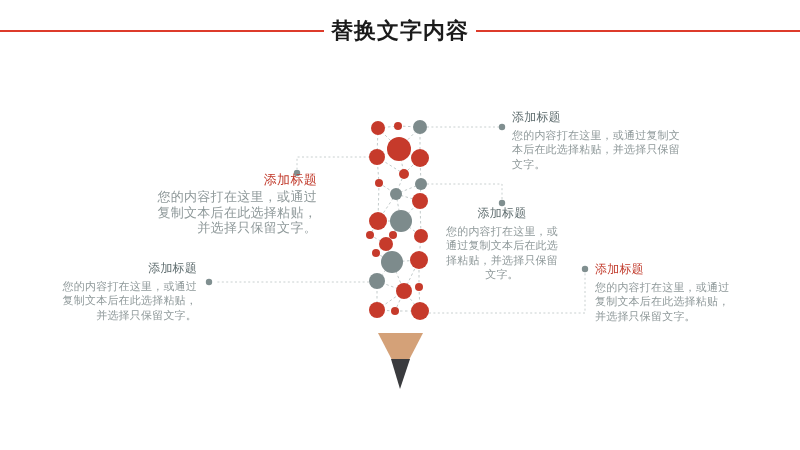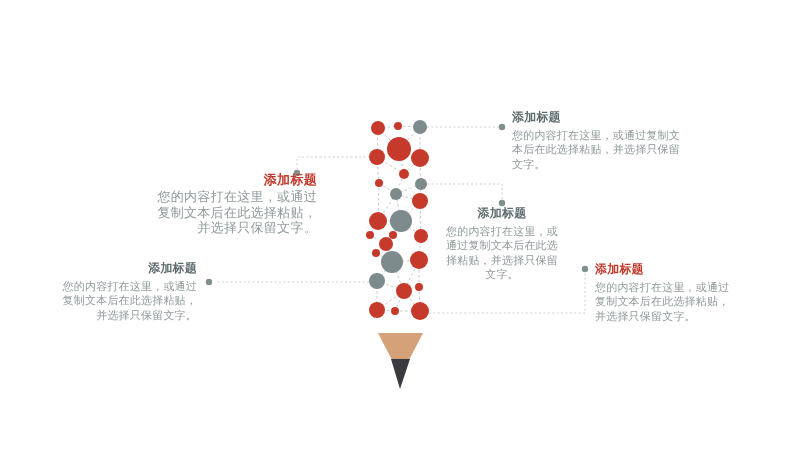--- a/index.html
+++ b/index.html
@@ -7,21 +7,21 @@
     position:relative;width:800px;height:450px;background:#ffffff;
     font-family:"Liberation Sans","DejaVu Sans",sans-serif;overflow:hidden;
   }
   #gfx{position:absolute;left:0;top:0;width:800px;height:450px;}
   
   .hdr{position:absolute;left:0;top:17px;width:800px;height:28px;display:flex;align-items:center;}
   .hline{flex:1;height:2px;background:#dd3b2b;}
   .hdr h1{margin:0;padding:0 7px;font-size:22px;line-height:28px;font-weight:bold;color:#1b1b1b;letter-spacing:1px;white-space:nowrap;}
   
   .tblock{position:absolute;font-size:11px;letter-spacing:0.2px;color:#8f999a;line-height:1.32;}
-  .btitle{font-weight:bold;font-size:12px;margin-bottom:2px;}
+  .btitle{font-weight:normal;font-size:12px;margin-bottom:2px;}
   .btitle.dark{color:#5e6c6e;}
   .btitle.red{color:#c13a2b;}
   .b0{left:512px;top:110px;width:170px;text-align:left;}
   .b1{left:151px;top:172px;width:166px;text-align:right;font-size:13px;letter-spacing:0.3px;line-height:1.18;}
   .b1 .btitle{font-size:13px;}
   .b2{left:444px;top:206px;width:116px;text-align:center;}
   .b3{left:61px;top:261px;width:136px;text-align:right;}
   .b4{left:595px;top:262px;width:136px;text-align:left;}
 </style>
 </head>
@@ -110,20 +110,25 @@
       <circle cx="377" cy="281" r="8" fill="#7d8b8c"></circle>
       <circle cx="404" cy="291" r="8" fill="#c63a2b"></circle>
       <circle cx="419" cy="287" r="4" fill="#c63a2b"></circle>
       <circle cx="377" cy="310" r="8" fill="#c63a2b"></circle>
       <circle cx="395" cy="311" r="4" fill="#c63a2b"></circle>
       <circle cx="420" cy="311" r="9" fill="#c63a2b"></circle>
       <polygon points="378,333 423,333 409,360 392,360" fill="#d4a178"></polygon>
       <polygon points="391,359 410,359 400,389" fill="#3a3b3e"></polygon>
     </svg>
 
+  <div class="hdr">
+    <div class="hline"></div>
+    <h1>替换文字内容</h1>
+    <div class="hline"></div>
+  </div>
 
   <div class="tblock b0">
     <div class="btitle dark">添加标题</div>
     <div class="bbody">您的内容打在这里，或通过复制文本后在此选择粘贴，并选择只保留文字。</div>
   </div>
 
   <div class="tblock b1">
     <div class="btitle red">添加标题</div>
     <div class="bbody">您的内容打在这里，或通过复制文本后在此选择粘贴，并选择只保留文字。</div>
   </div>

